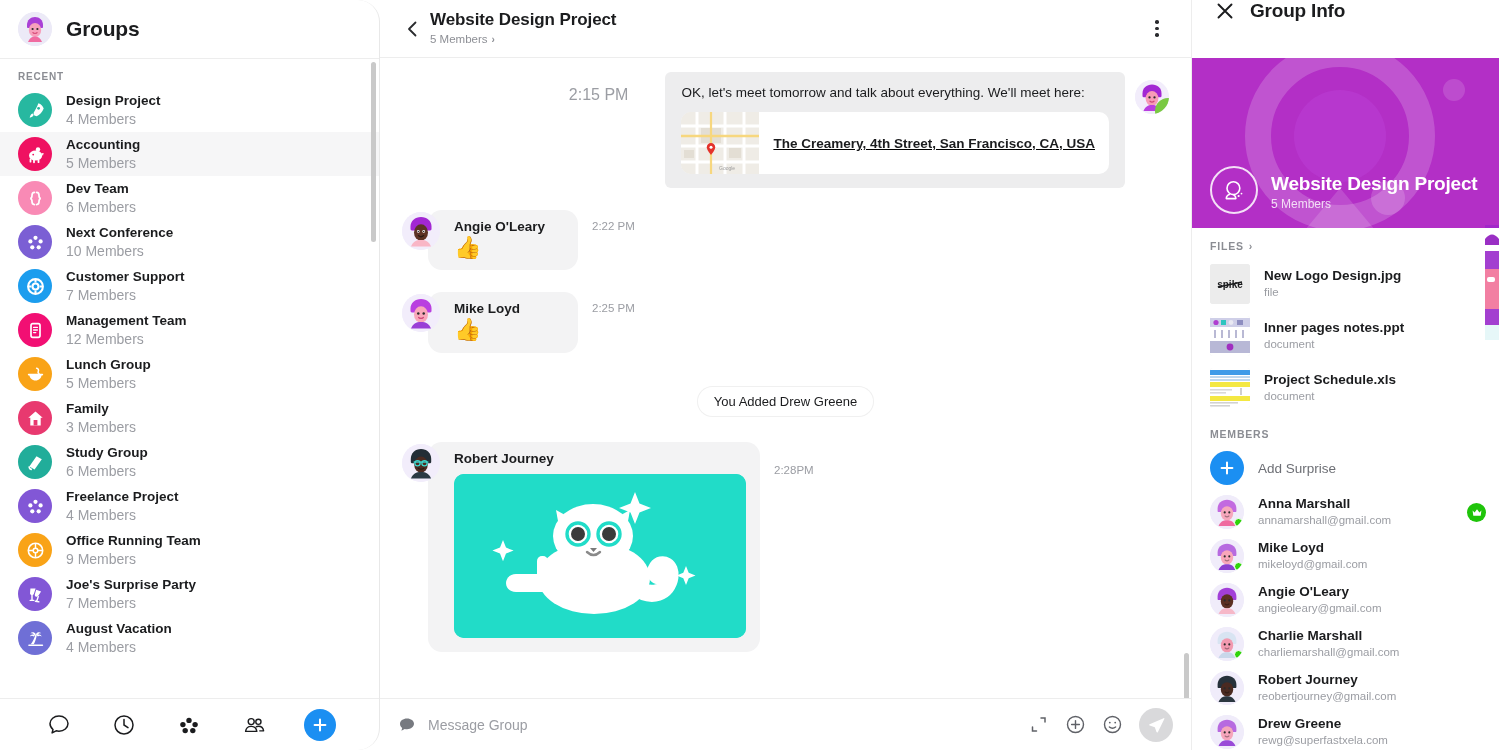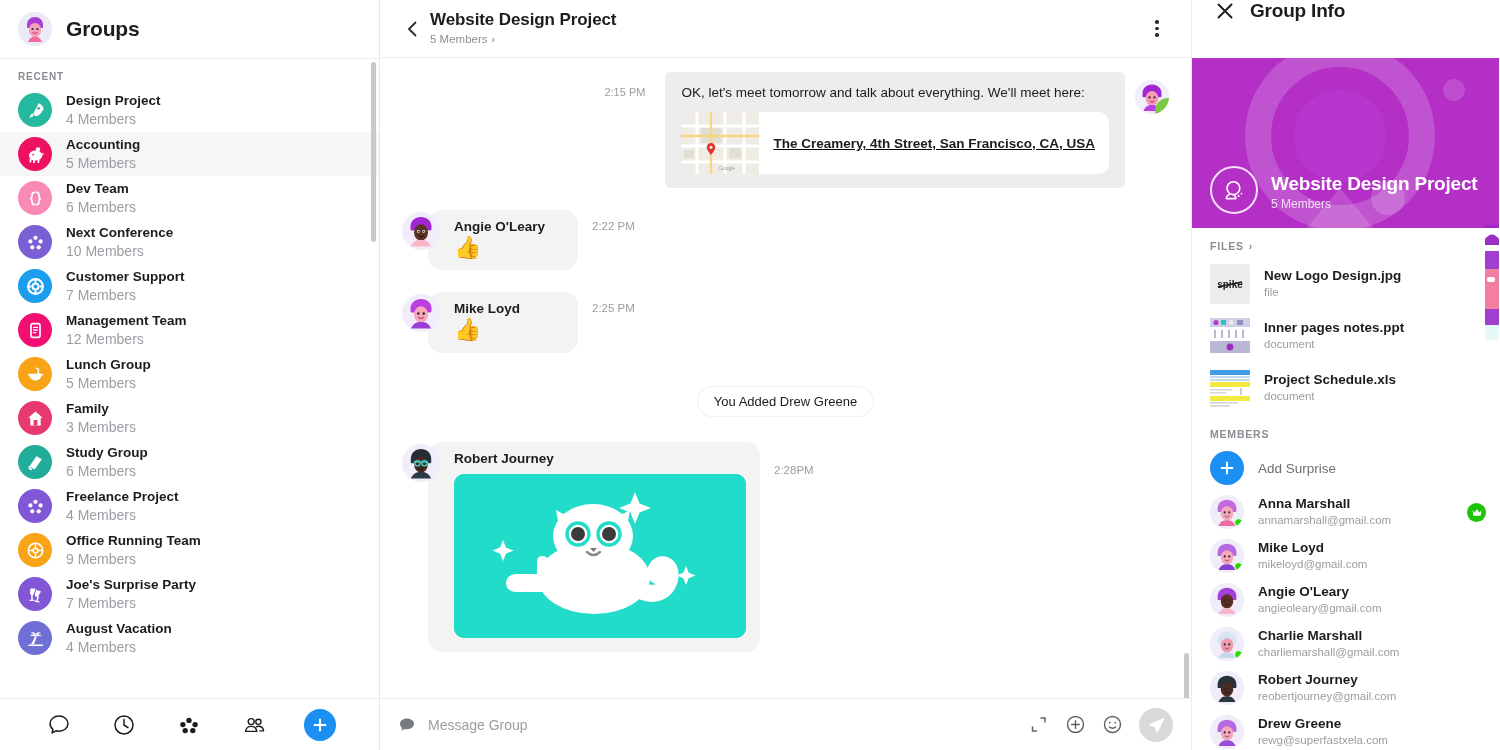--- a/index.html
+++ b/index.html
@@ -3,21 +3,21 @@
 <meta charset="utf-8">
 <style>
   * { box-sizing: border-box; margin:0; padding:0; }
   html,body { width:1500px; height:750px; overflow:hidden; background:#fff; }
   body { font-family:"Liberation Sans", sans-serif; -webkit-font-smoothing:antialiased; }
 
   .app { display:flex; width:1500px; height:750px; position:relative; }
 
   
   .sidebar { width:380px; height:750px; background:#fff; border-right:1px solid #e8e8e8;
-             display:flex; flex-direction:column; position:relative; }
+             display:flex; flex-direction:column; position:relative;border-radius:22px; }
   .sb-header { height:58px; display:flex; align-items:center; padding:0 18px; gap:14px; flex:0 0 58px; }
   .sb-avatar { width:34px; height:34px; border-radius:50%; background:#eceaf7; position:relative; overflow:hidden; flex:0 0 34px;}
   .sb-title { font-size:21px; font-weight:700; color:#1b1c1e; letter-spacing:-0.2px; }
   .sb-divider { height:1px; background:#ededed; }
   .sb-recent { font-size:10px; font-weight:700; color:#8b8d93; letter-spacing:0.8px; padding:12px 0 6px 18px; }
   .sb-list { flex:1; overflow:hidden; position:relative; }
   .grp-row { display:flex; align-items:center; gap:14px; padding:6px 18px; height:44px; cursor:pointer; }
   .grp-row.active { background:#f6f6f7; }
   .grp-icon { width:34px; height:34px; border-radius:50%; flex:0 0 34px; display:flex; align-items:center; justify-content:center; color:#fff; }
   .grp-icon svg { width:19px; height:19px; display:block; }
@@ -40,21 +40,21 @@
   .ch-title { font-size:17px; font-weight:700; color:#1b1c1e; letter-spacing:-0.1px;}
   .ch-sub { font-size:11.5px; color:#8d8f95; margin-top:2px; display:flex; align-items:center; gap:4px;}
   .ch-sub .chev { font-size:10px; font-weight:700; }
   .ch-more { margin-left:auto; width:24px; height:24px; display:flex; flex-direction:column; align-items:center; justify-content:center; gap:3px; cursor:pointer;}
   .ch-more i { width:3.5px; height:3.5px; border-radius:50%; background:#2a2b2e; display:block;}
 
   .msgs { flex:1; overflow:hidden; position:relative; padding:14px 22px 0 22px; }
   .chat-scrollbar { position:absolute; right:2px; top:595px; width:5px; height:106px; background:#c9c9c9; border-radius:3px;}
 
   .row-out { display:flex; justify-content:flex-end; align-items:flex-start; gap:10px; }
-  .time-left { font-size:11px; color:#9b9da3; padding-top:14px; margin-right:10px;}
+  .time-left { font-size:16px; color:#9b9da3; padding-top:14px; margin-right:27px;}
   .bubble-out { background:#ededee; border-radius:6px; padding:12px 16px 14px 16px; max-width:470px; position:relative;}
   .bubble-out .txt { font-size:13.5px; color:#1b1c1e; line-height:1.35; }
   .loc-card { margin-top:10px; background:#fff; border-radius:10px; display:flex; align-items:stretch; overflow:hidden; height:62px;text-decoration:underline;}
   .loc-map { width:78px; flex:0 0 78px; position:relative; background:#eceae4; overflow:hidden;}
   .loc-text { display:flex; align-items:center; padding:0 14px; font-size:13.5px; font-weight:700; color:#1b1c1e;}
   .out-avatar { width:34px; height:34px; border-radius:50%; background:#f1eefb; overflow:hidden; position:relative; flex:0 0 34px; margin-top:8px;}
   .seen-dot { position:absolute; right:-12px; bottom:-10px; width:26px; height:26px; border-radius:50%; background:#7ac943;
               display:flex; align-items:center; justify-content:center; color:#fff;}
   .seen-dot svg{width:15px;height:15px;}
 

